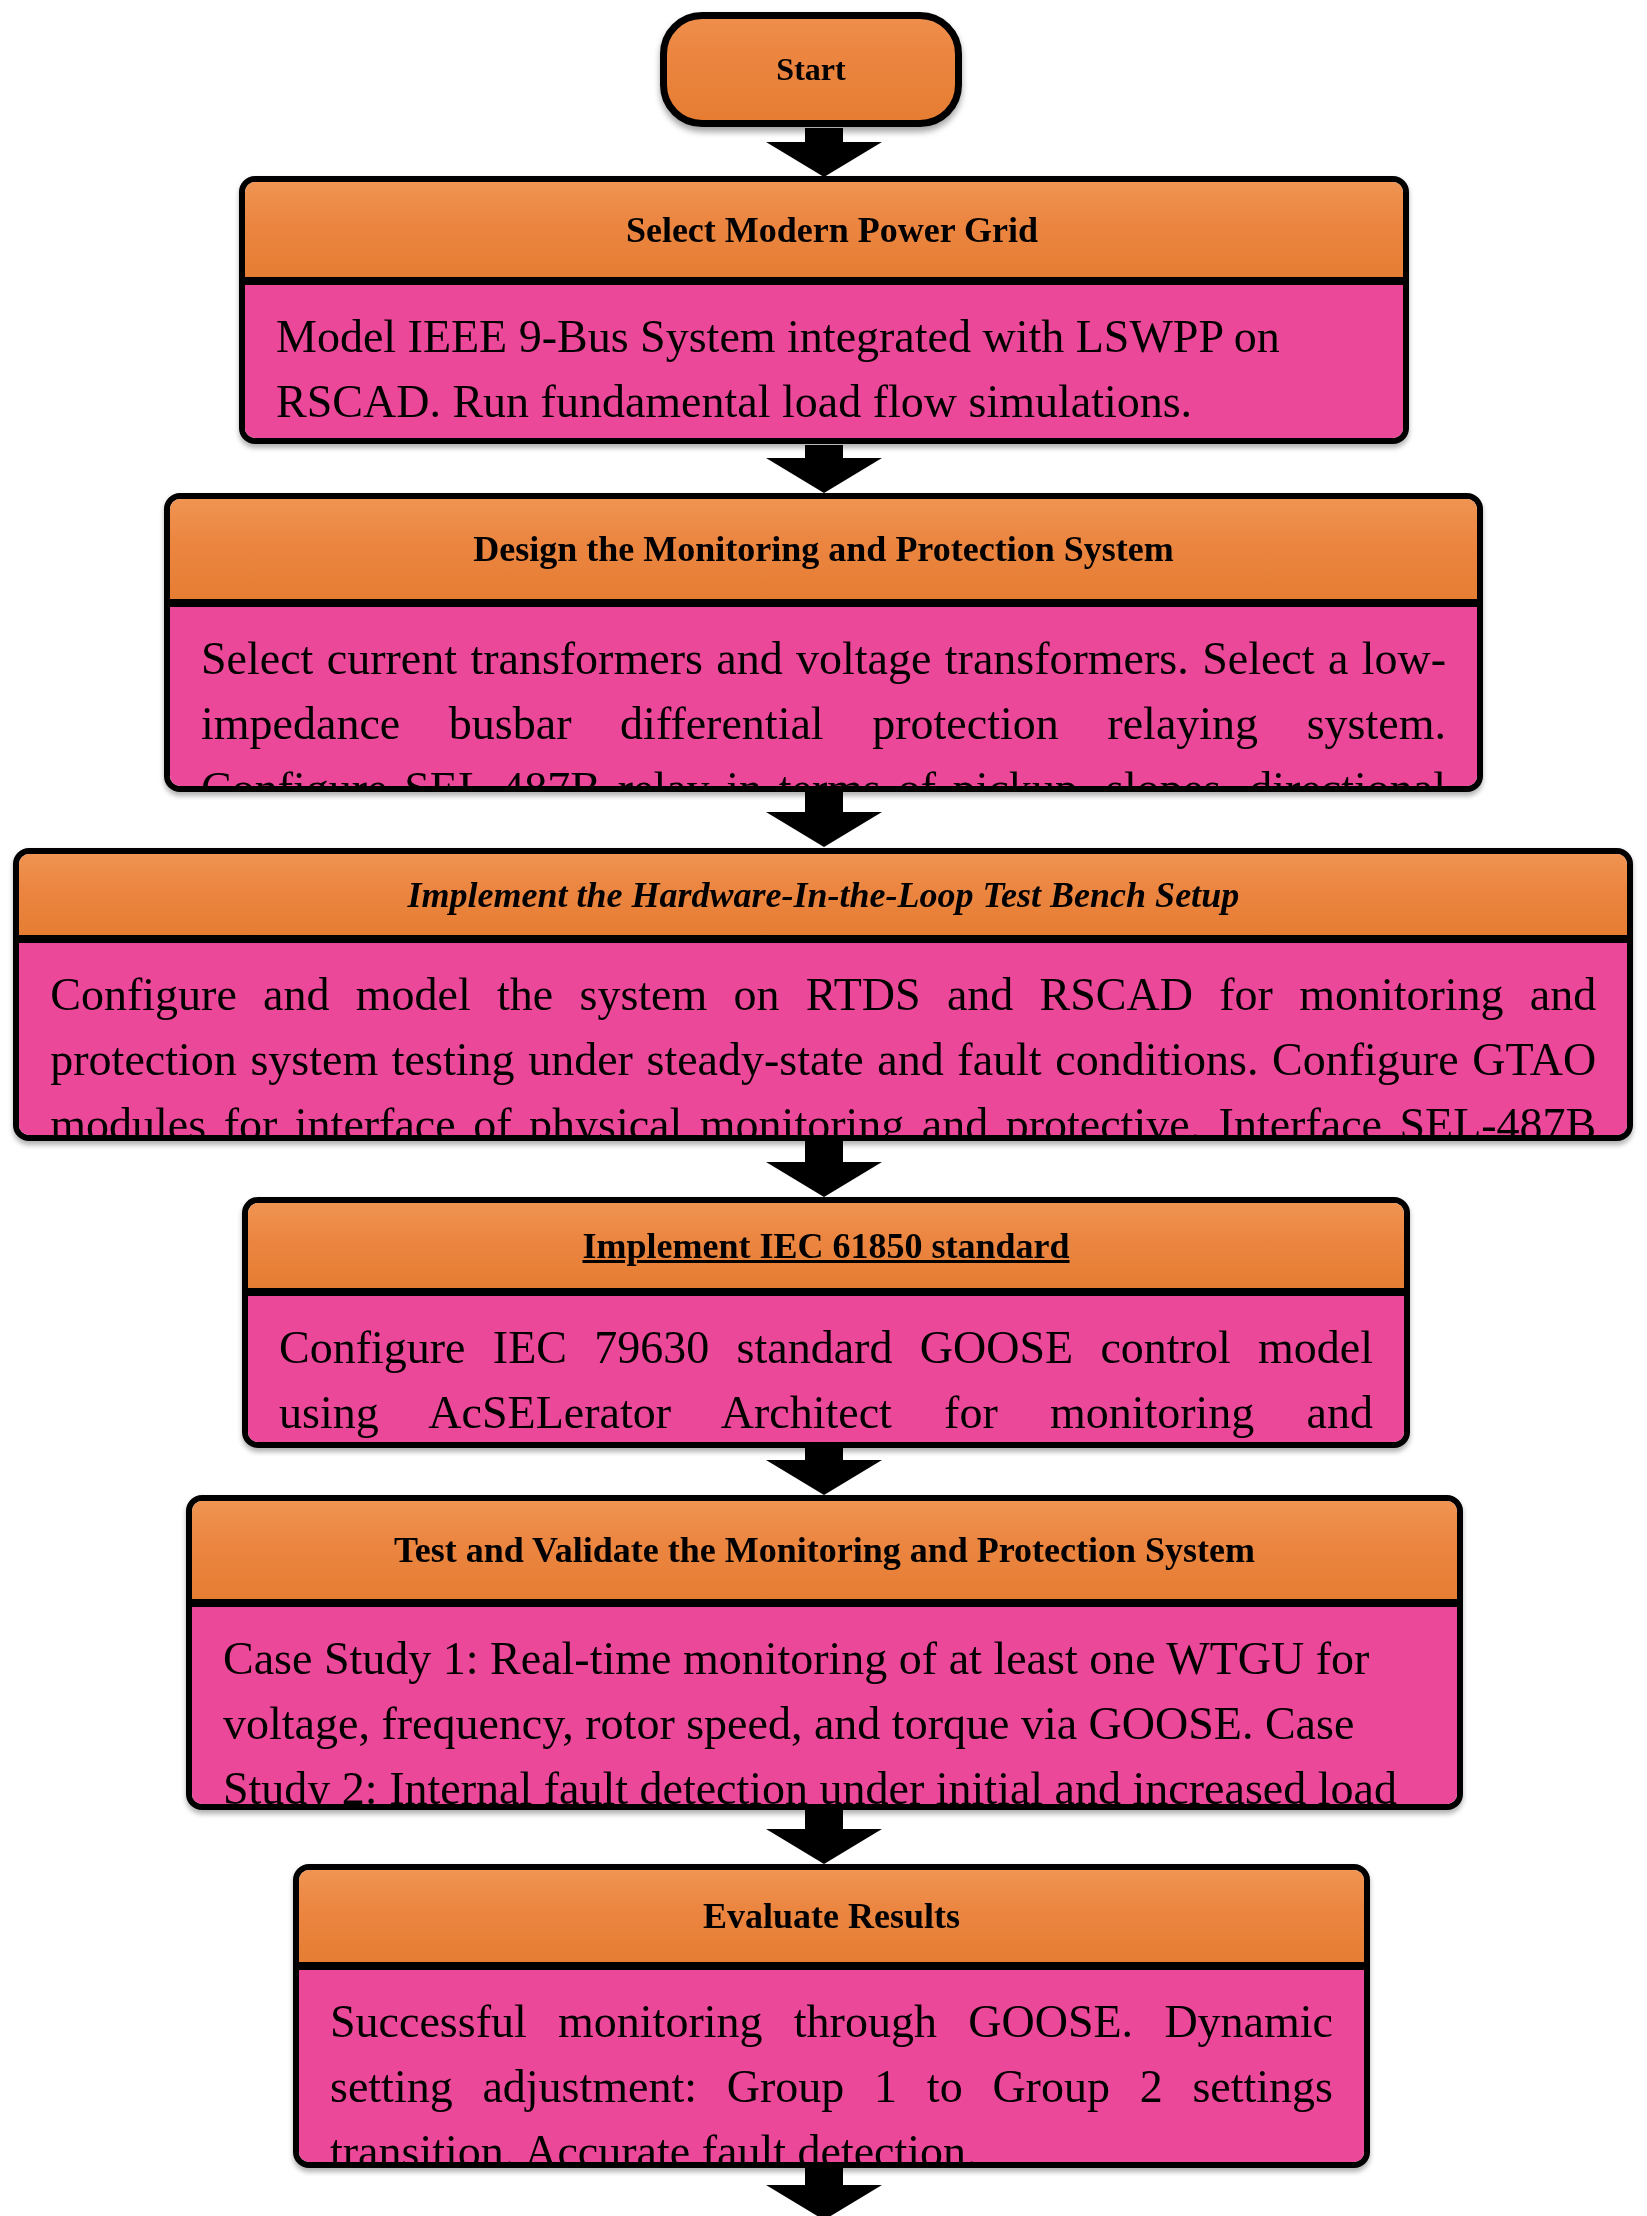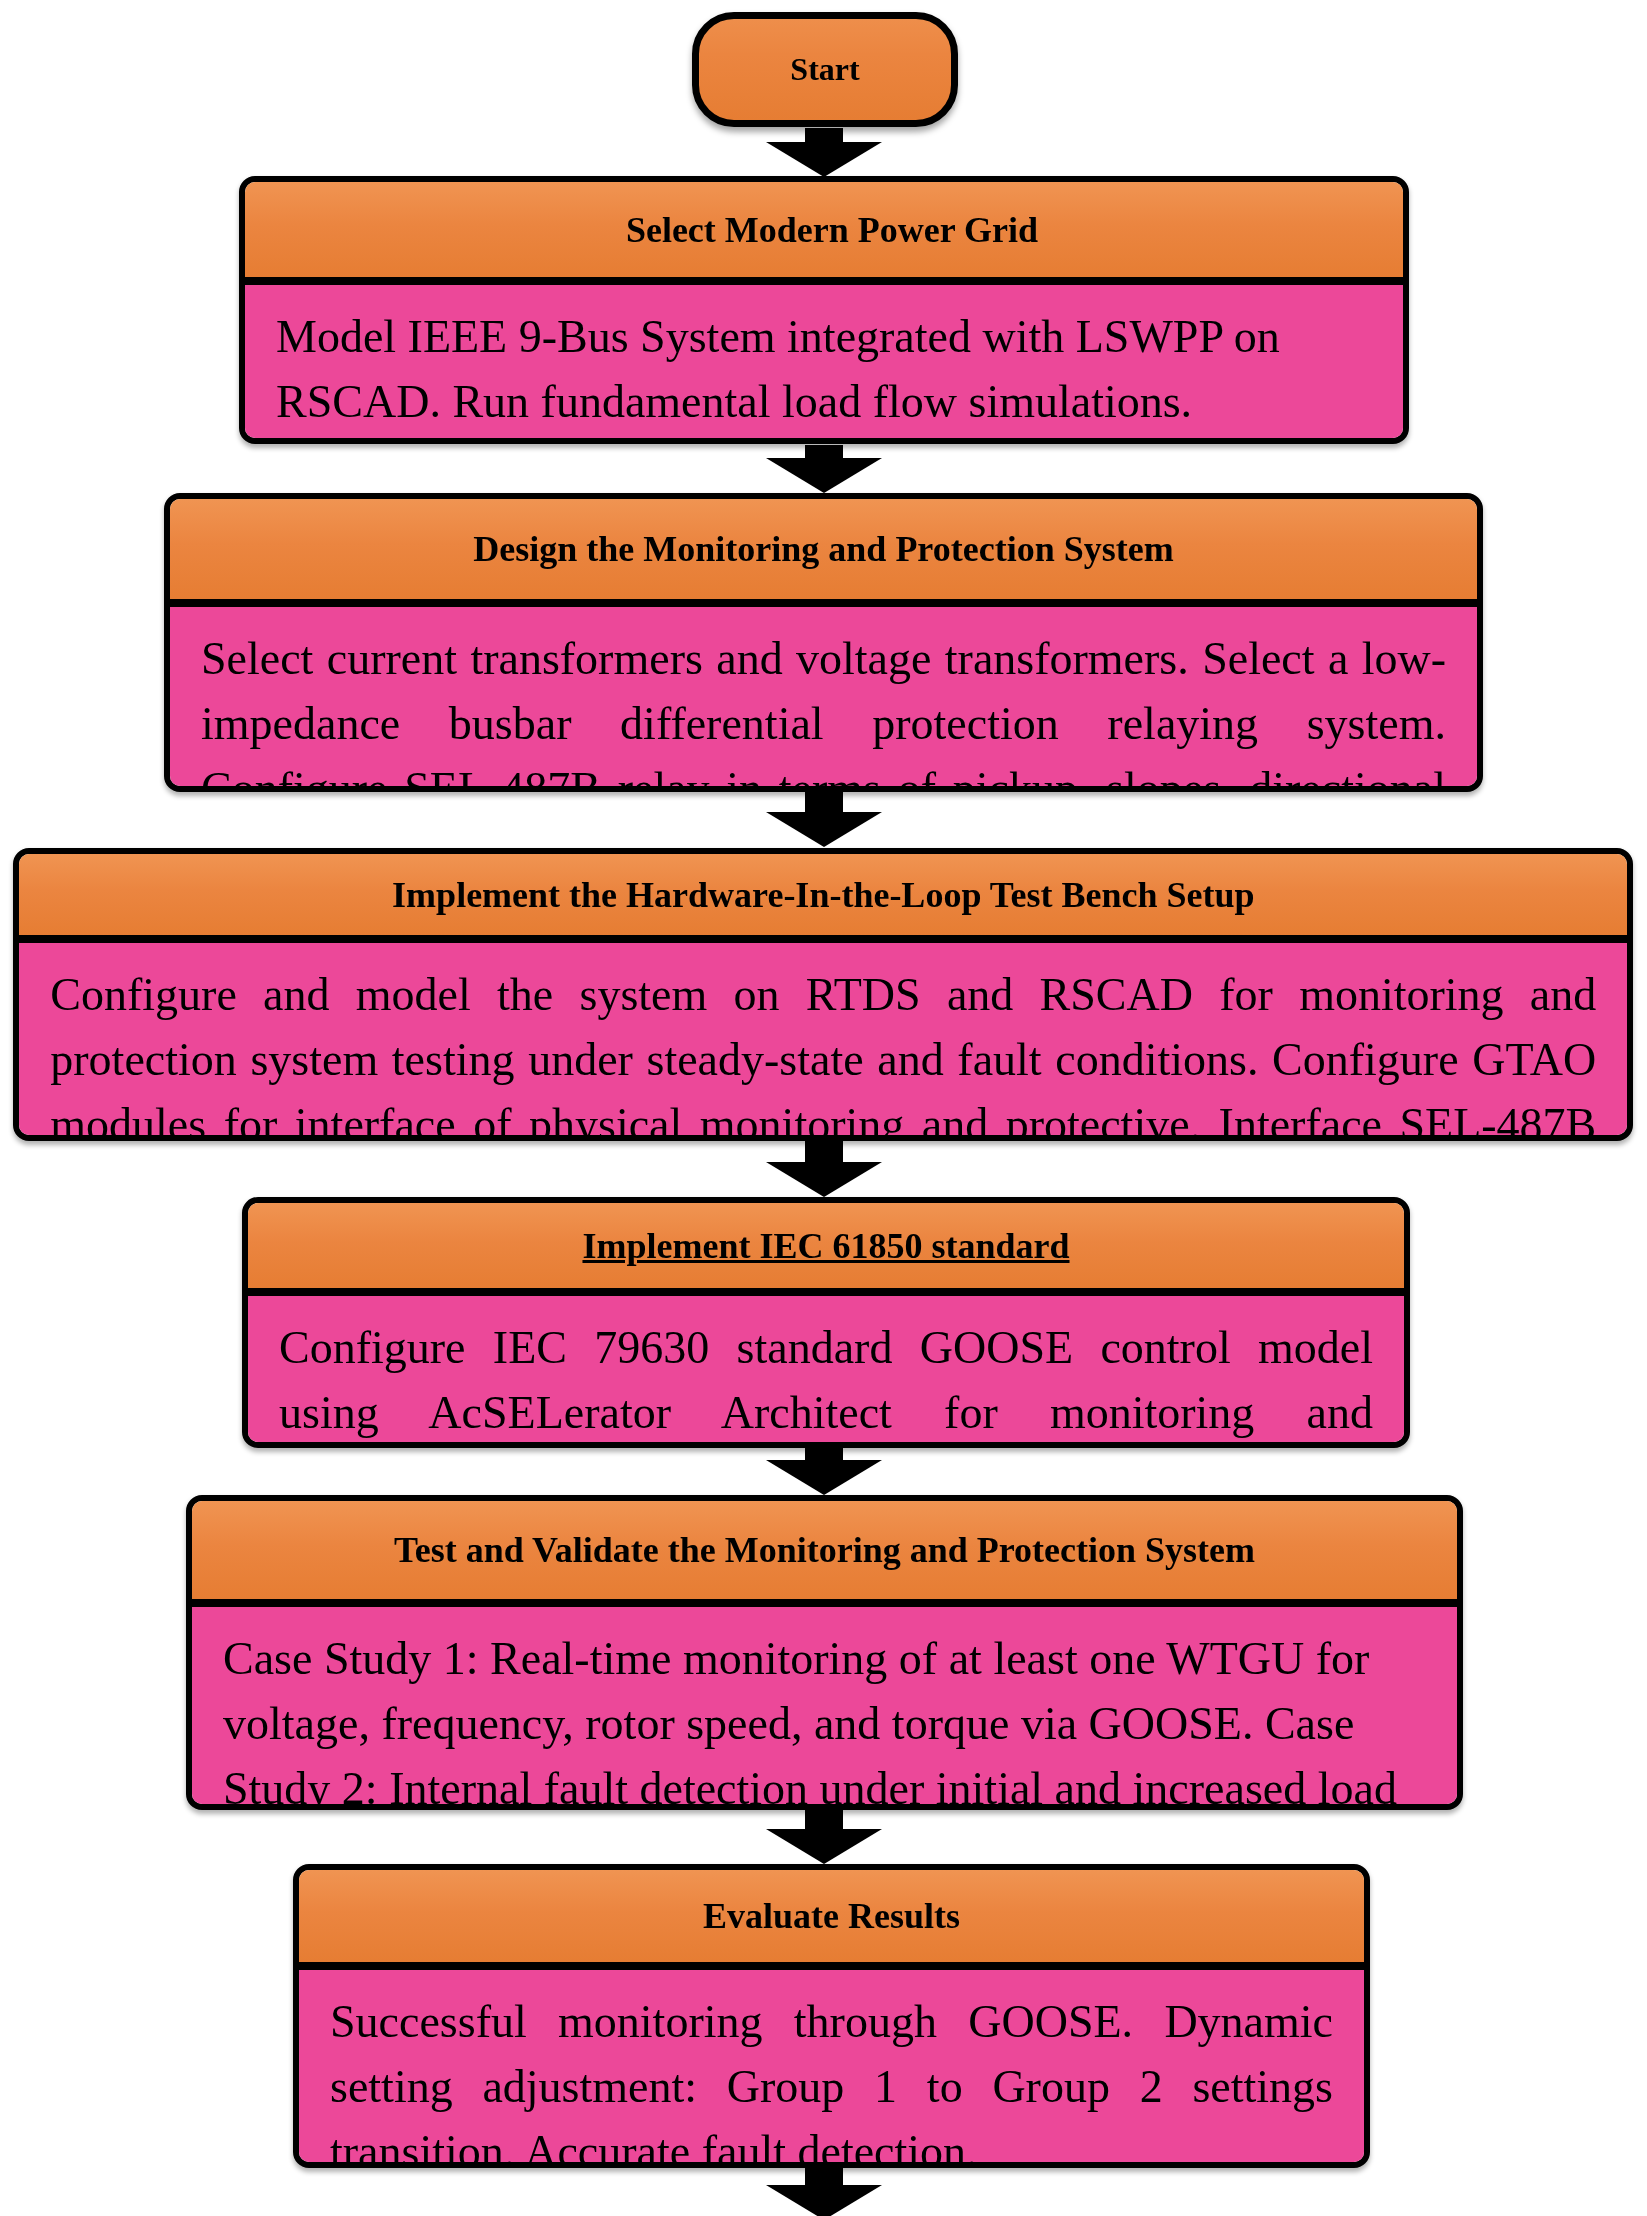--- a/index.html
+++ b/index.html
@@ -28,21 +28,21 @@
     border-radius: 42px;
     background: linear-gradient(180deg, #f0945299 0%, #eb8540 35%, #e67d33 100%), #eb8540;
     display: flex;
     align-items: center;
     justify-content: center;
     text-align: center;
     font-weight: bold;
     box-shadow: 0 4.4px 6.2px rgba(0,0,0,0.35);
   }
   .terminal .label { padding: 0 42px; }
-  #start-node { left: 692px; top: 12.4px; width: 266px; height: 115px; font-size: 32px; }
+  #start-node { left: 660px; top: 12.4px; width: 302px; height: 115px; font-size: 32px; }
 
   
   .process {
     position: absolute;
     box-sizing: border-box;
     border: 6.2px solid #000000;
     border-radius: 16px;
     background: #ffffff;
     display: flex;
     flex-direction: column;
@@ -69,21 +69,21 @@
     padding: 18.6px 31px;
     background: #ec4899;
   }
   .body.justify { text-align: justify; }
 
   #box-1 { left: 239px;  top: 176px;  width: 1170px; height: 268px; }
   #box-1 .header { height: 103px; padding-left: 16px; }
   #box-2 { left: 164px;  top: 493px; width: 1319px; height: 299px; }
   #box-2 .header { height: 108px; }
   #box-3 { left: 13.3px;   top: 848px; width: 1620px; height: 293px; }
-  #box-3 .header { height: 89px; }
+  #box-3 .header { height: 89px; font-style: italic; }
   #box-4 { left: 242px;  top: 1197px; width: 1168px; height: 251px; }
   #box-4 .header { height: 93px; text-decoration: underline; }
   #box-5 { left: 186px;  top: 1495px; width: 1277px; height: 315px; }
   #box-5 .header { height: 106px; }
   #box-6 { left: 293px;  top: 1864px; width: 1077px; height: 304px; }
   #box-6 .header { height: 100px; }
 
   
   .arrow {
     position: absolute;

